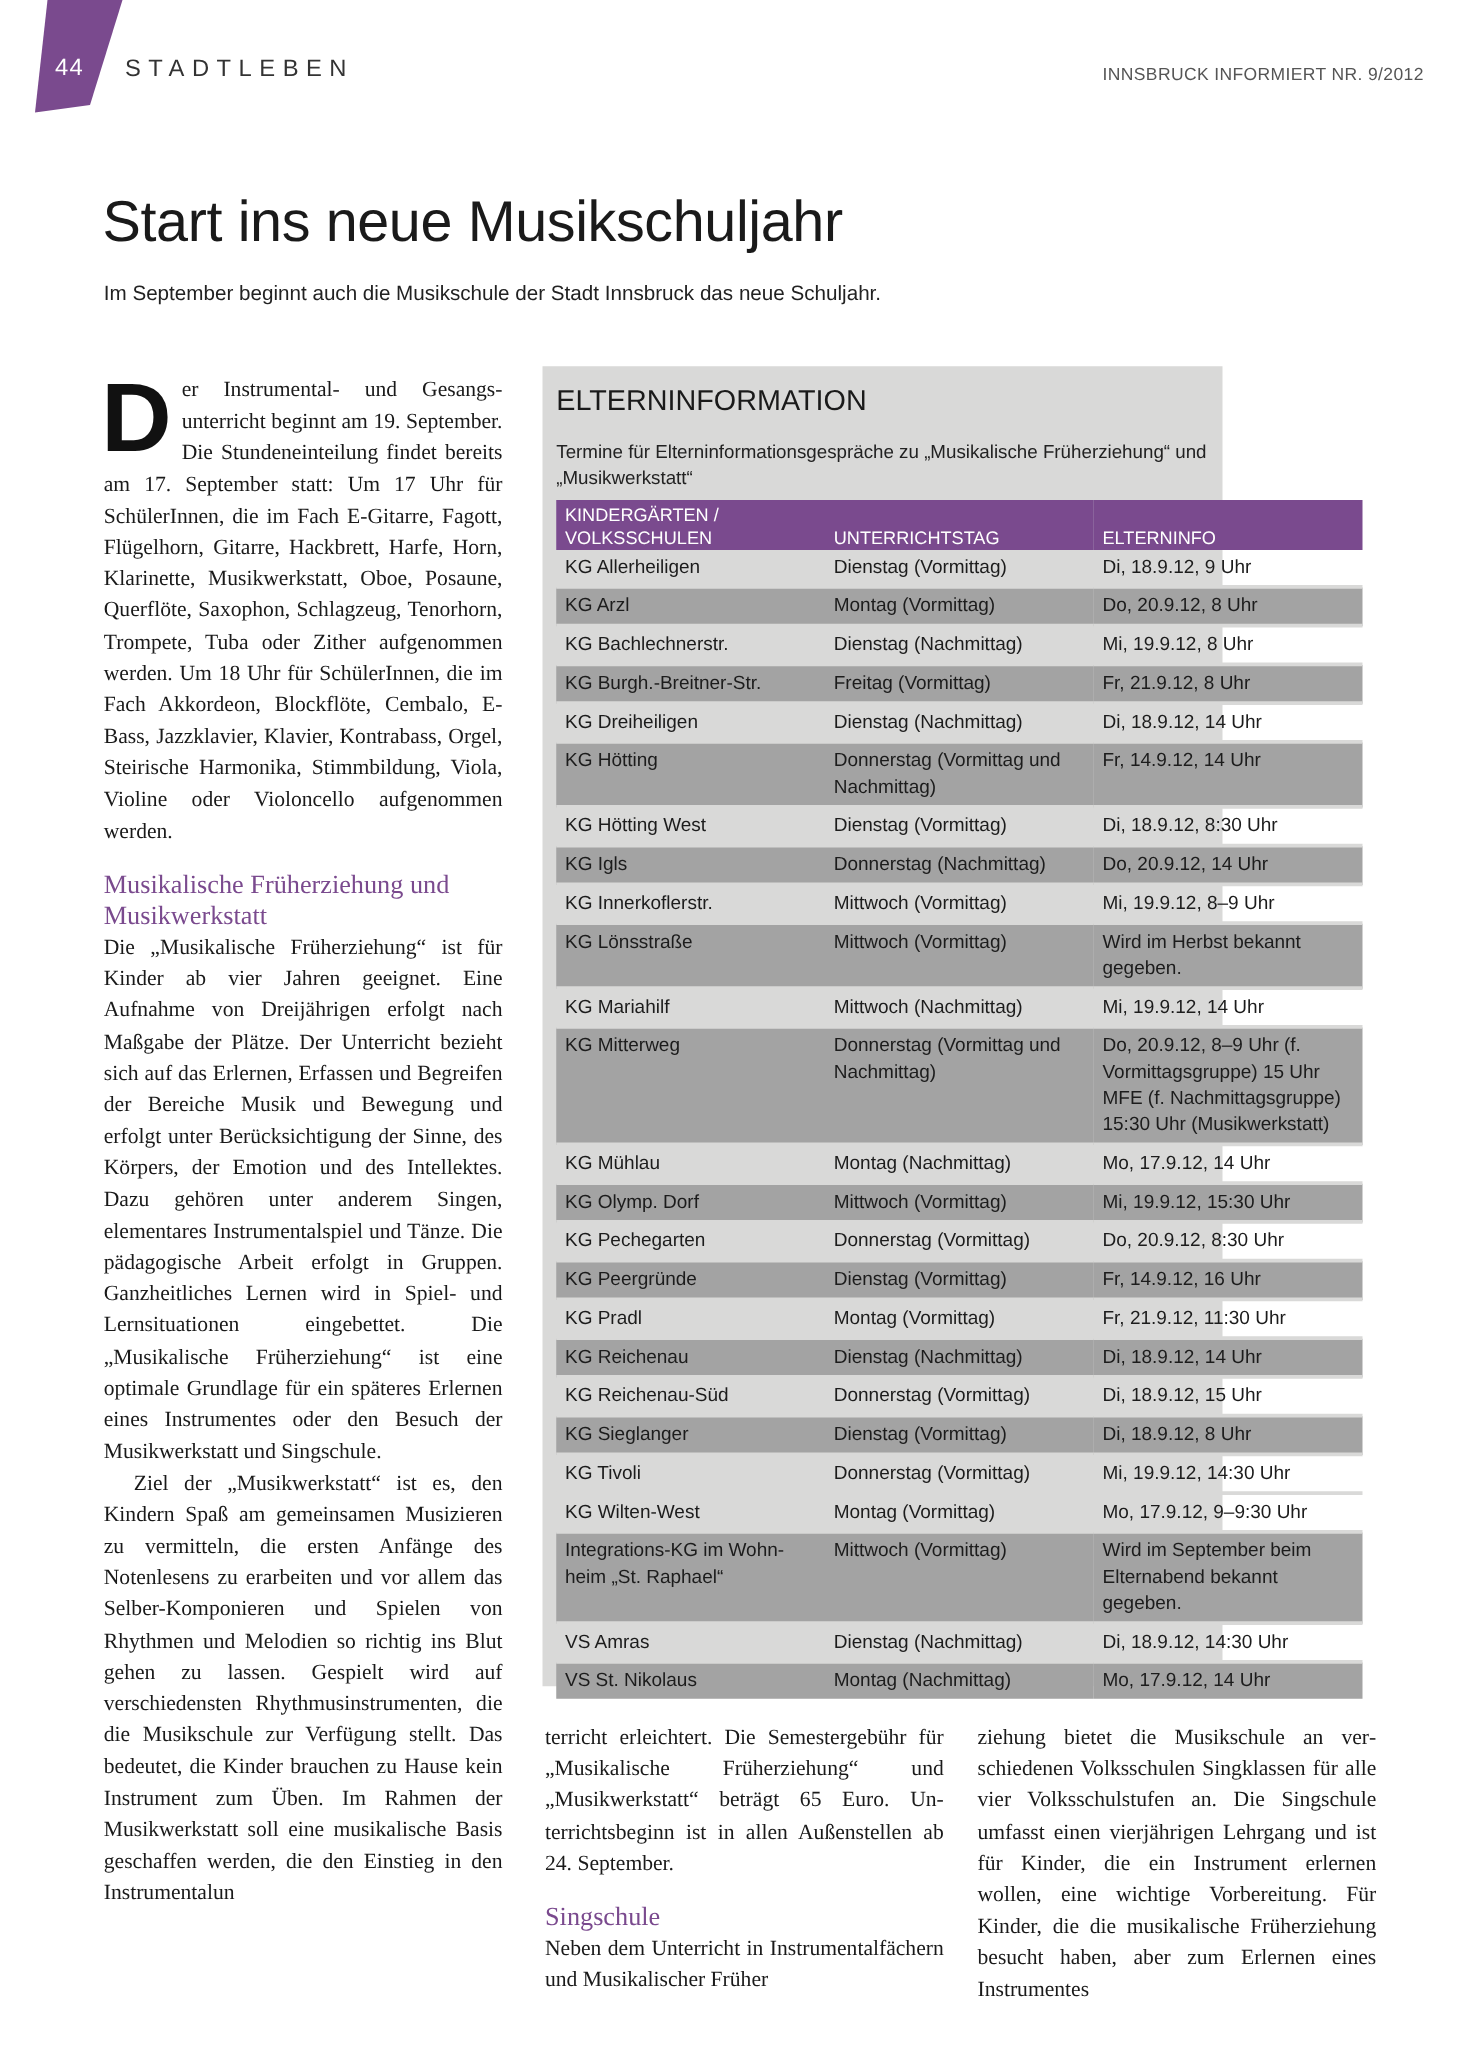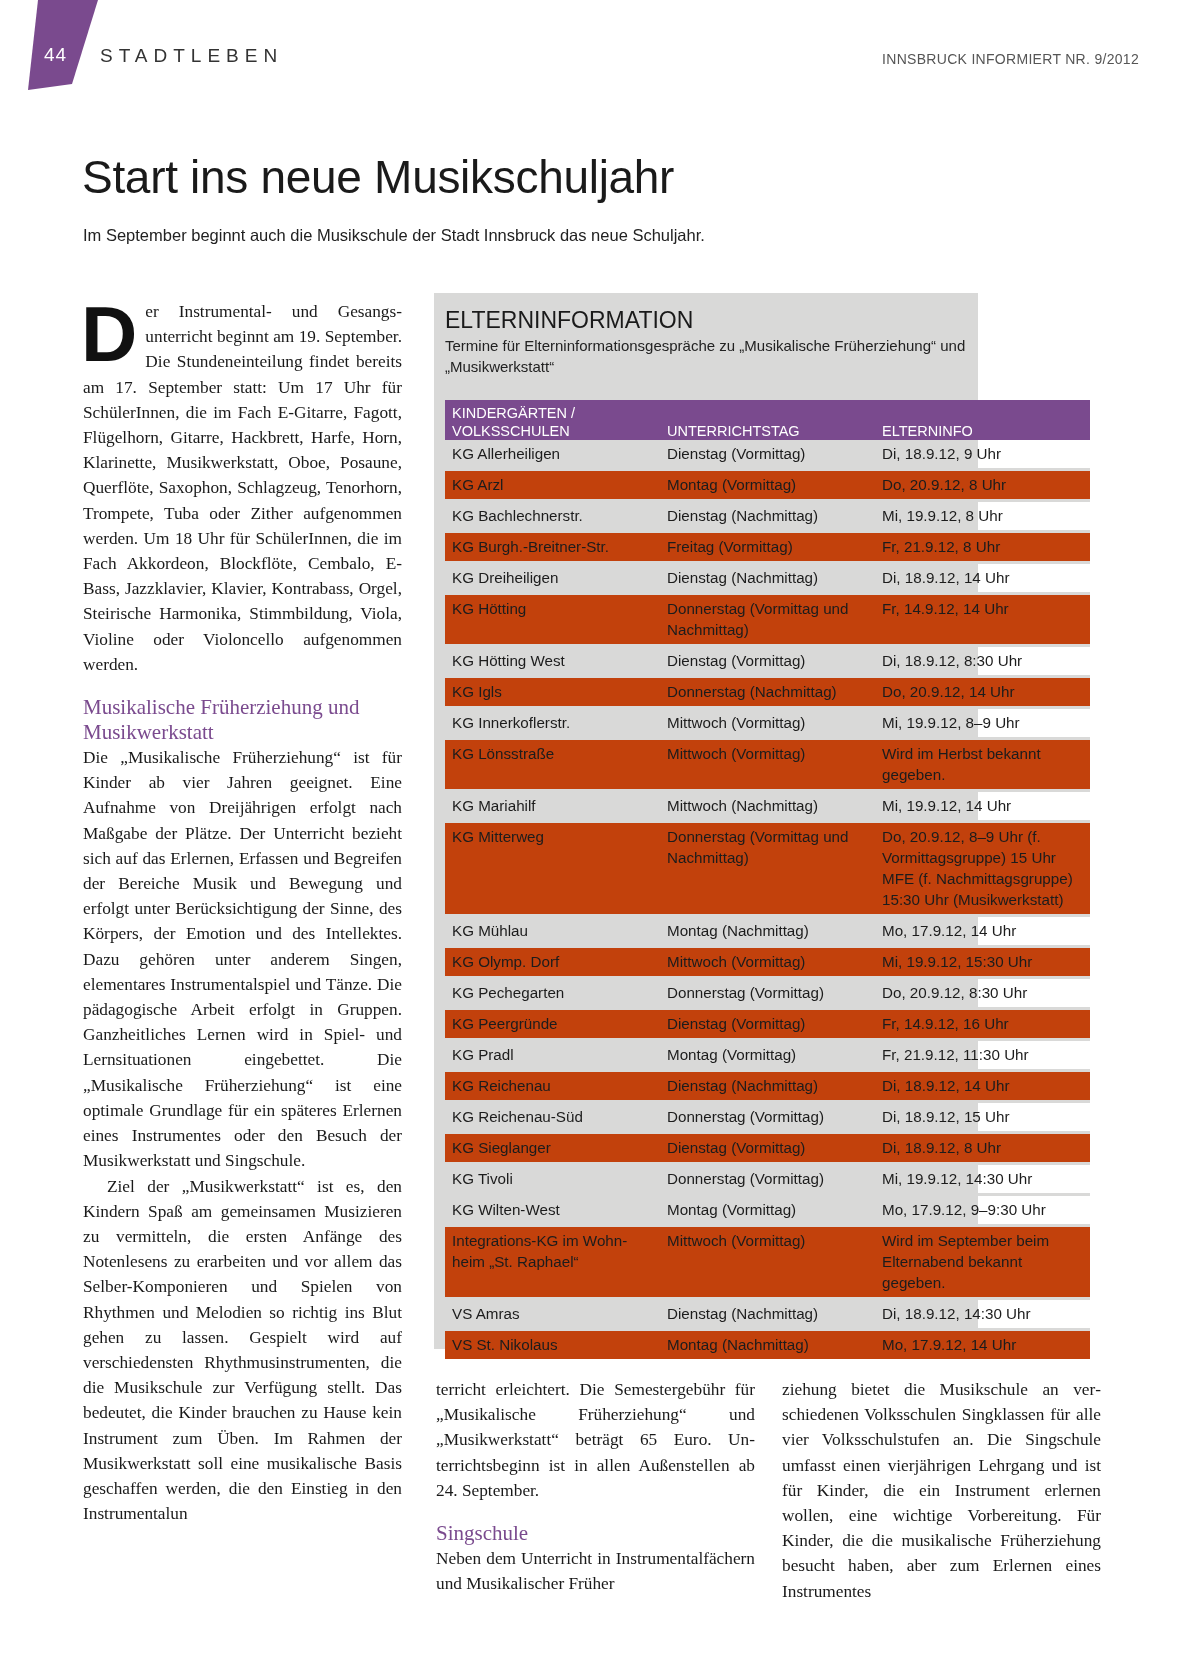--- a/index.html
+++ b/index.html
@@ -23,25 +23,25 @@
   .col2 { left:436px; top:1377px; width:319px; }
   .col3 { left:782px; top:1377px; width:319px; }
   .dropcap { float:left; font-family:"Liberation Sans","DejaVu Sans",sans-serif; font-weight:bold; font-size:78px; line-height:62px; margin:4px 8px 0 -2px; color:#111; }
   .subhead { font-family:Liberation Serif, serif; color:#7a4a8e; font-size:21px; line-height:25px; margin:0; font-weight:normal; text-align:left; }
   .indent { text-indent:24px; }
   .gap { height:18px; }
 
   
   .infobox { position:absolute; left:434px; top:293px; width:544px; height:1056px; background:#d9d9d8; }
   .ib-title { position:absolute; left:11px; top:14px; font-size:23px; color:#1a1a1a; margin:0; font-weight:normal; }
-  .ib-sub { position:absolute; left:11px; top:42px; width:620px; font-size:15px; line-height:21px; color:#222; margin:0; }
+  .ib-sub { position:absolute; left:11px; top:58px; width:620px; font-size:15px; line-height:21px; color:#222; margin:0; }
   .ib-table { position:absolute; left:11px; top:107px; width:645px; border-collapse:collapse; font-size:15.2px; color:#1c1c1c; }
   .ib-table th { background:#7a4a8e; color:#ffffff; font-weight:normal; text-align:left; vertical-align:bottom; padding:4px 7px 0 7px; line-height:18px; font-size:14.5px; }
   .ib-table td { padding:3px 7px 4px 7px; line-height:21px; vertical-align:top; }
-  .ib-table tr.even td { background:#c2410c; }
+  .ib-table tr.even td { background:#a3a3a3; }
   .ib-table tr.sep td { border-top:3px solid #d9d9d8; }
   .c1 { width:201px; } .c2 { width:201px; }
 </style>
 </head>
 <body>
 
 <svg class="tab-shape" viewBox="0 0 110 100">
   <polygon points="38,0 98,0 72,84 28,90" fill="#7a4a8e"></polygon>
 </svg>
 <div class="page-num sans">44</div>

